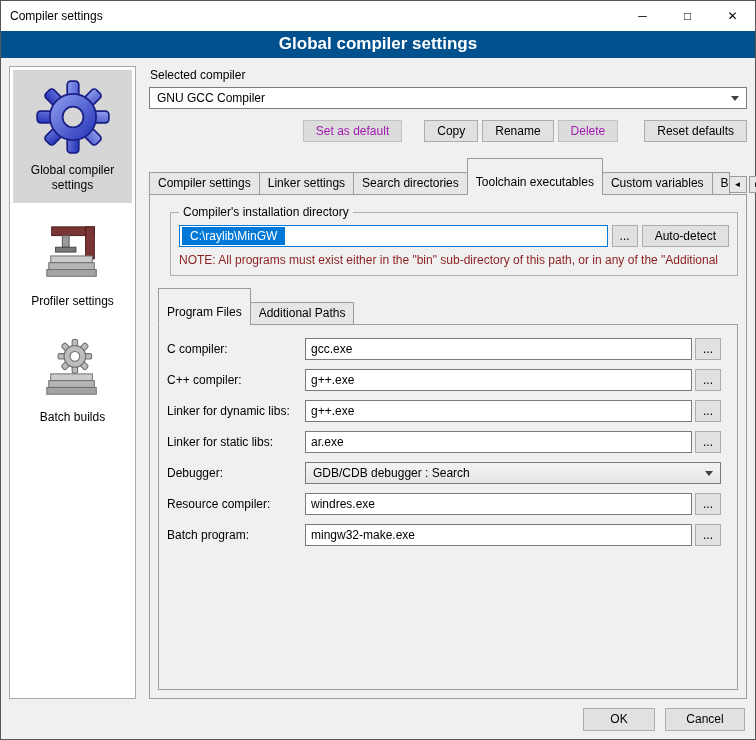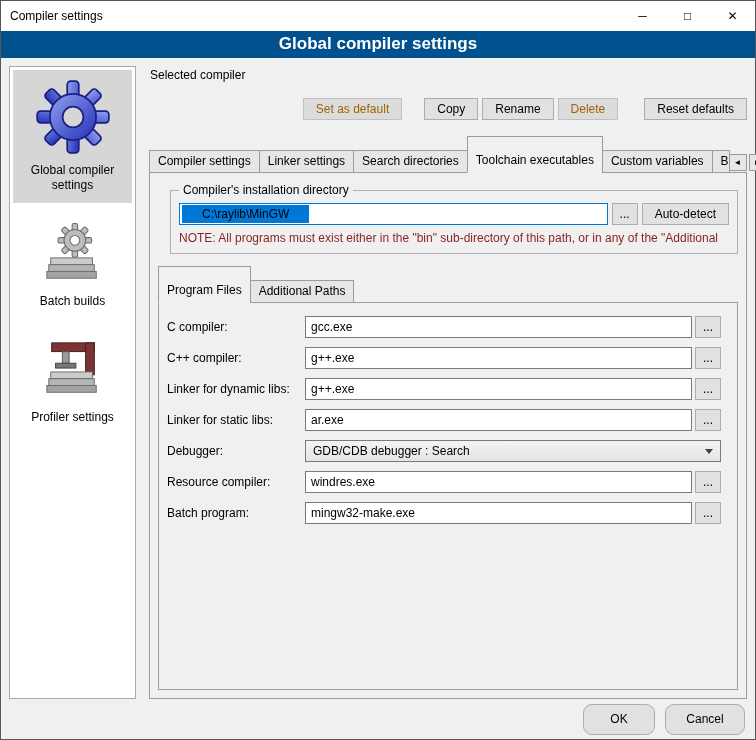--- a/index.html
+++ b/index.html
@@ -35,21 +35,21 @@
   .field-caption { margin:2px 0 5px 1px; }
 
   .combo { height:22px; border:1px solid #7a7a7a; background:#fff; display:flex;
            align-items:center; padding:0 7px; cursor:default; }
   .combo.gray { background:linear-gradient(#f4f4f4,#e4e4e4); }
   .chev { width:0; height:0; border-left:4px solid transparent; border-right:4px solid transparent;
           border-top:5px solid #404040; margin-left:auto; }
 
   button { font-family:inherit; font-size:12px; height:22px; background:#e1e1e1;
            border:1px solid #adadad; padding:0 12px; cursor:default; }
-  button.disabled { color:#a16207; background:#dcdcdc; border-color:#c0c0c0; pointer-events:none; }
+  button.disabled { color:#a21caf; background:#dcdcdc; border-color:#c0c0c0; pointer-events:none; }
 
   .action-row { margin-top:11px; display:flex; justify-content:flex-end; align-items:center; }
   .action-row .gap-after { margin-right:22px; }
   .action-row .adj { margin-left:4px; }
   .action-row .gap-before { margin-left:26px; }
 
   
   .tabstrip { margin-top:16px; display:flex; align-items:flex-end; position:relative; z-index:2;
               margin-bottom:-1px; }
   .tab { border:1px solid #9b9b9b; background:#e7e6e5; padding:3px 8px 4px; white-space:nowrap;
@@ -62,39 +62,39 @@
 
   .tab-panel { flex:1; border:1px solid #9b9b9b; background:#f0f0f0; padding:10px 8px 8px;
                display:flex; flex-direction:column; min-height:0; }
 
   
   fieldset.group { border:1px solid #b0b0b0; margin:0 0 12px 12px; padding:6px 8px 8px; }
   fieldset.group legend { padding:0 4px; }
   .dir-row { display:flex; align-items:center; gap:4px; }
   .dir-input { flex:1; height:22px; border:1px solid #0078d7; background:#fff; display:flex;
                align-items:center; padding:0 2px; cursor:text; }
-  .dir-input .sel { background:#0078d7; color:#000000; padding:2px 20px; }
+  .dir-input .sel { background:#0078d7; color:#ffffff; padding:2px 8px; }
   .browse { width:26px; padding:0; text-align:center; }
   .note { color:#8b1f1f; margin-top:6px; white-space:nowrap; overflow:hidden; }
 
   
   .inner-tabs { display:flex; align-items:flex-end; position:relative; z-index:2; margin-bottom:-1px; }
   .inner-panel { flex:1; border:1px solid #9b9b9b; background:#f0f0f0; padding:13px 16px 8px 8px;
                  min-height:0; }
   .frow { display:flex; align-items:center; margin-bottom:9px; }
   .flabel { width:138px; flex:none; }
   .finput { flex:1; height:22px; border:1px solid #7a7a7a; background:#fff; padding:0 5px;
             font-family:inherit; font-size:12px; }
   .frow .browse { margin-left:3px; }
   .frow .combo { flex:1; }
 
   
   .footer { height:40px; flex:none; display:flex; justify-content:flex-end; align-items:center;
             gap:10px; padding:0 10px; }
-  .footer button { width:72px; height:31px;border-radius:9px; }
+  .footer button { width:72px; height:23px; }
   .footer .cancel { width:80px; }
 </style>
 </head>
 <body>
 
 <div class="window">
 
   <div class="titlebar">
     <span class="titlebar-text">Compiler settings</span>
     <div class="win-controls">
@@ -125,53 +125,57 @@
             <rect x="27" y="1" width="10" height="62" rx="3" transform="rotate(135 32 32)"></rect>
             <circle cx="32" cy="32" r="20"></circle>
           </g>
           <circle cx="32" cy="32" r="9" fill="#d6d6d6" stroke="#1a1f86" stroke-width="1.5"></circle>
         </svg>
         <span class="side-label">Global compiler settings</span>
       </div>
 
       <div class="side-item">
         <svg width="62" height="62" viewBox="0 0 64 64">
+          <rect x="10" y="4" width="44" height="9" fill="#7a3434" stroke="#4a1a1a"></rect>
+          <rect x="45" y="4" width="9" height="33" fill="#7a3434" stroke="#4a1a1a"></rect>
+          <rect x="21" y="13" width="7" height="12" fill="#9a9a9a" stroke="#555555"></rect>
+          <rect x="14" y="25" width="21" height="5" fill="#787878" stroke="#444444"></rect>
+          <rect x="9" y="34" width="43" height="7" fill="#cccccc" stroke="#6e6e6e"></rect>
+          <rect x="7" y="41" width="47" height="7" fill="#b5b5b5" stroke="#6e6e6e"></rect>
+          <rect x="5" y="48" width="51" height="7" fill="#a3a3a3" stroke="#6e6e6e"></rect>
+        </svg>
+        <span class="side-label">Profiler settings</span>
+      </div>
+
+      <div class="side-item">
+        <svg width="62" height="62" viewBox="0 0 64 64">
           <g fill="#bdbdbd" stroke="#6e6e6e" stroke-width="2" transform="translate(16,0) scale(0.56)">
             <rect x="27" y="1" width="10" height="62" rx="3"></rect>
             <rect x="27" y="1" width="10" height="62" rx="3" transform="rotate(45 32 32)"></rect>
             <rect x="27" y="1" width="10" height="62" rx="3" transform="rotate(90 32 32)"></rect>
             <rect x="27" y="1" width="10" height="62" rx="3" transform="rotate(135 32 32)"></rect>
             <circle cx="32" cy="32" r="20"></circle>
             <circle cx="32" cy="32" r="9" fill="#ffffff"></circle>
           </g>
           <rect x="9" y="36" width="43" height="7" fill="#cccccc" stroke="#6e6e6e"></rect>
           <rect x="7" y="43" width="47" height="7" fill="#b5b5b5" stroke="#6e6e6e"></rect>
           <rect x="5" y="50" width="51" height="7" fill="#a3a3a3" stroke="#6e6e6e"></rect>
         </svg>
         <span class="side-label">Batch builds</span>
       </div>
-
-      <div class="side-item">
-        <svg width="62" height="62" viewBox="0 0 64 64">
-          <rect x="10" y="4" width="44" height="9" fill="#7a3434" stroke="#4a1a1a"></rect>
-          <rect x="45" y="4" width="9" height="33" fill="#7a3434" stroke="#4a1a1a"></rect>
-          <rect x="21" y="13" width="7" height="12" fill="#9a9a9a" stroke="#555555"></rect>
-          <rect x="14" y="25" width="21" height="5" fill="#787878" stroke="#444444"></rect>
-          <rect x="9" y="34" width="43" height="7" fill="#cccccc" stroke="#6e6e6e"></rect>
-          <rect x="7" y="41" width="47" height="7" fill="#b5b5b5" stroke="#6e6e6e"></rect>
-          <rect x="5" y="48" width="51" height="7" fill="#a3a3a3" stroke="#6e6e6e"></rect>
-        </svg>
-        <span class="side-label">Profiler settings</span>
-      </div>
     </div>
 
     <div class="main">
 
       <div class="field-caption">Selected compiler</div>
 
+      <div class="combo">
+        <span>GNU GCC Compiler</span>
+        <span class="chev"></span>
+      </div>
 
       <div class="action-row">
         <button class="disabled gap-after">Set as default</button>
         <button>Copy</button>
         <button class="adj">Rename</button>
         <button class="adj disabled">Delete</button>
         <button class="gap-before">Reset defaults</button>
       </div>
 
       <div class="tabstrip">

